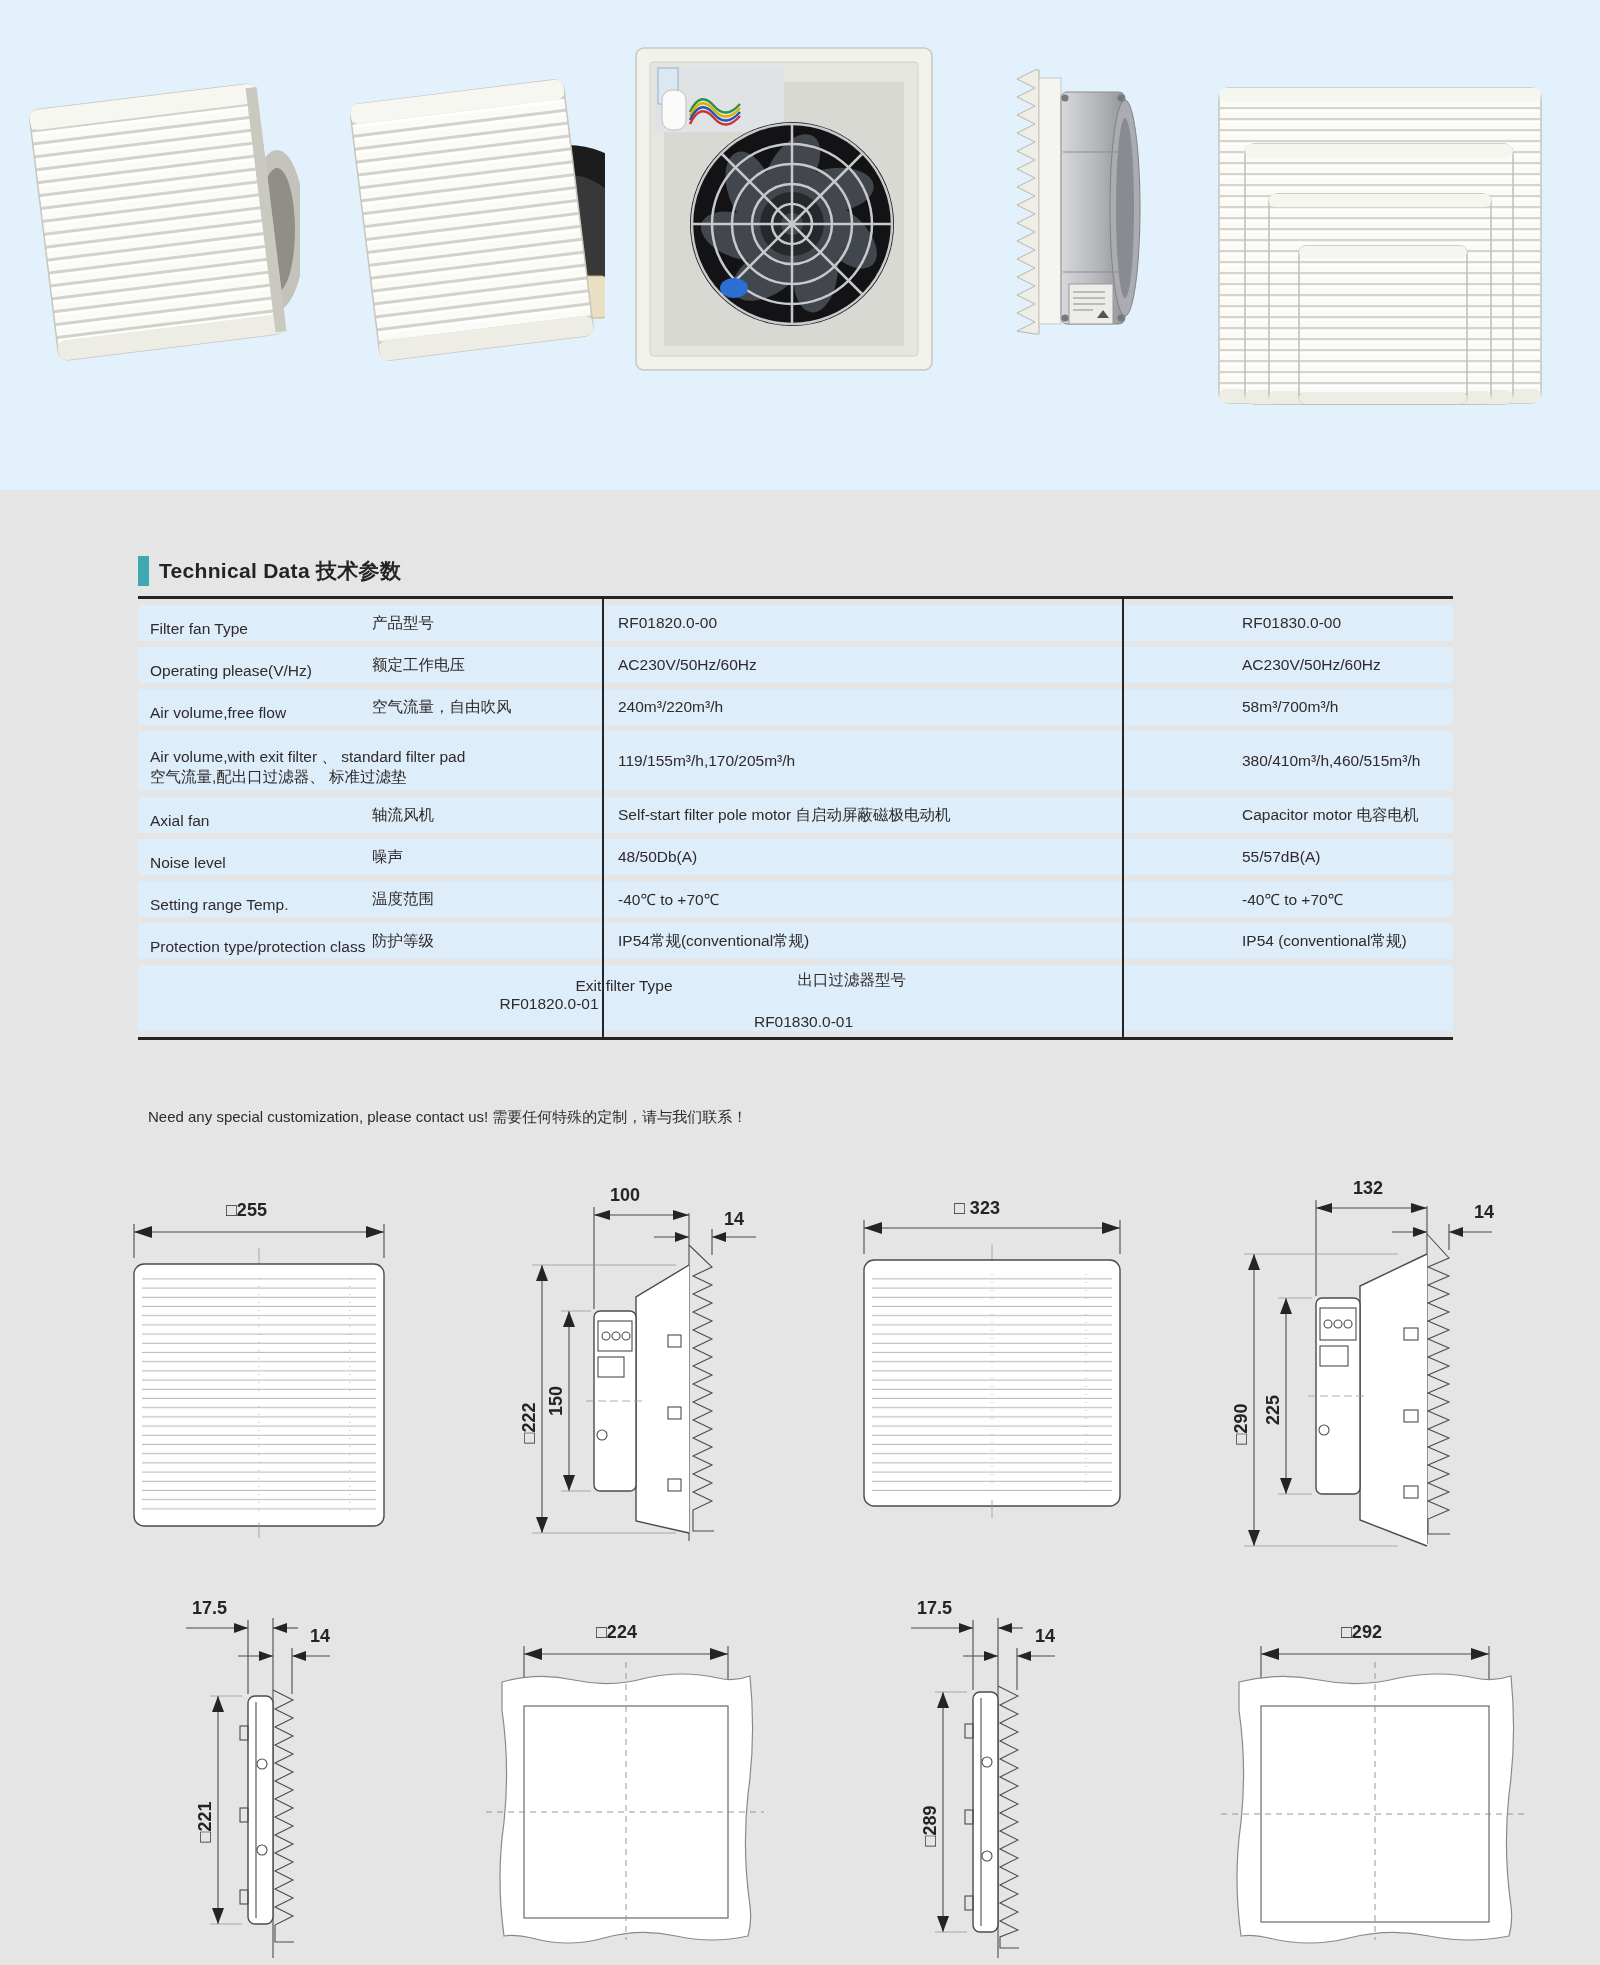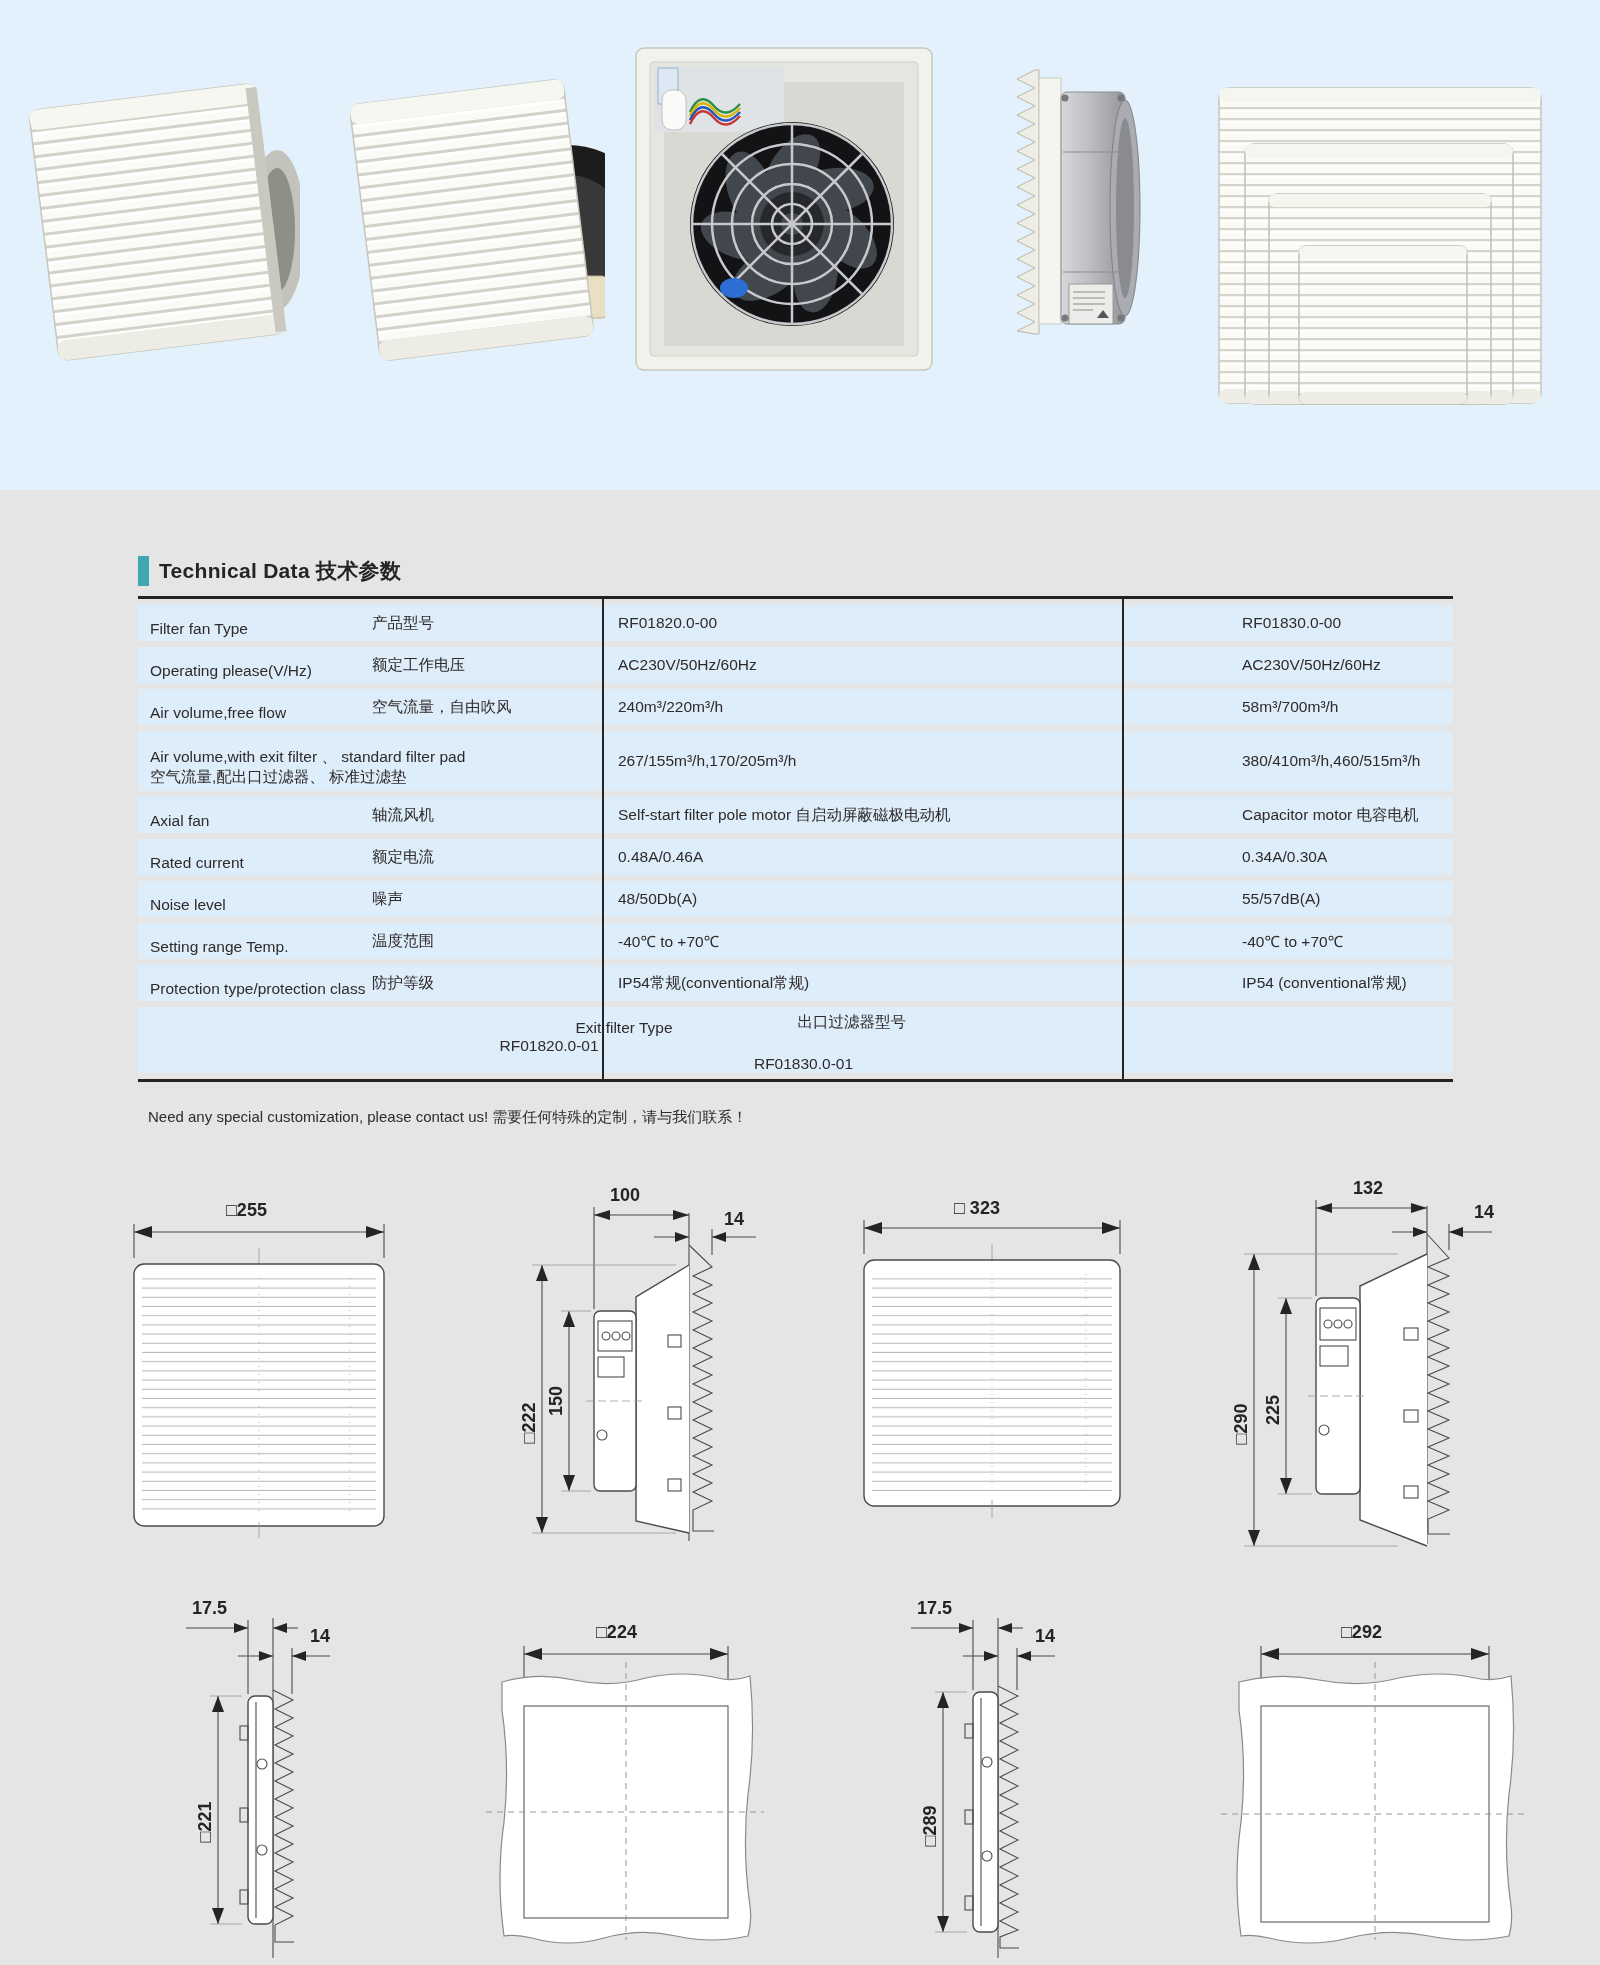--- a/index.html
+++ b/index.html
@@ -212,38 +212,30 @@
           <span class="zh">空气流量，自由吹风</span>
         </div>
       <div class="c2">240m³/220m³/h</div>
       <div class="c3">58m³/700m³/h</div>
     </div>
     <div class="trow tall">
       <div class="c1">
           <span class="en">Air volume,with exit filter 、 standard filter pad</span>
           <span class="zh">空气流量,配出口过滤器、 标准过滤垫</span>
         </div>
-      <div class="c2">267/155m³/h,170/205m³/h</div>
+      <div class="c2">119/155m³/h,170/205m³/h</div>
       <div class="c3">380/410m³/h,460/515m³/h</div>
     </div>
     <div class="trow">
       <div class="c1">
           <span class="en">Axial fan</span>
           <span class="zh">轴流风机</span>
         </div>
       <div class="c2">Self-start filter pole motor  自启动屏蔽磁极电动机</div>
       <div class="c3">Capacitor motor  电容电机</div>
-    </div>
-    <div class="trow">
-      <div class="c1">
-          <span class="en">Rated current</span>
-          <span class="zh">额定电流</span>
-        </div>
-      <div class="c2">0.48A/0.46A</div>
-      <div class="c3">0.34A/0.30A</div>
     </div>
     <div class="trow">
       <div class="c1">
           <span class="en">Noise level</span>
           <span class="zh">噪声</span>
         </div>
       <div class="c2">48/50Db(A)</div>
       <div class="c3">55/57dB(A)</div>
     </div>
     <div class="trow">

